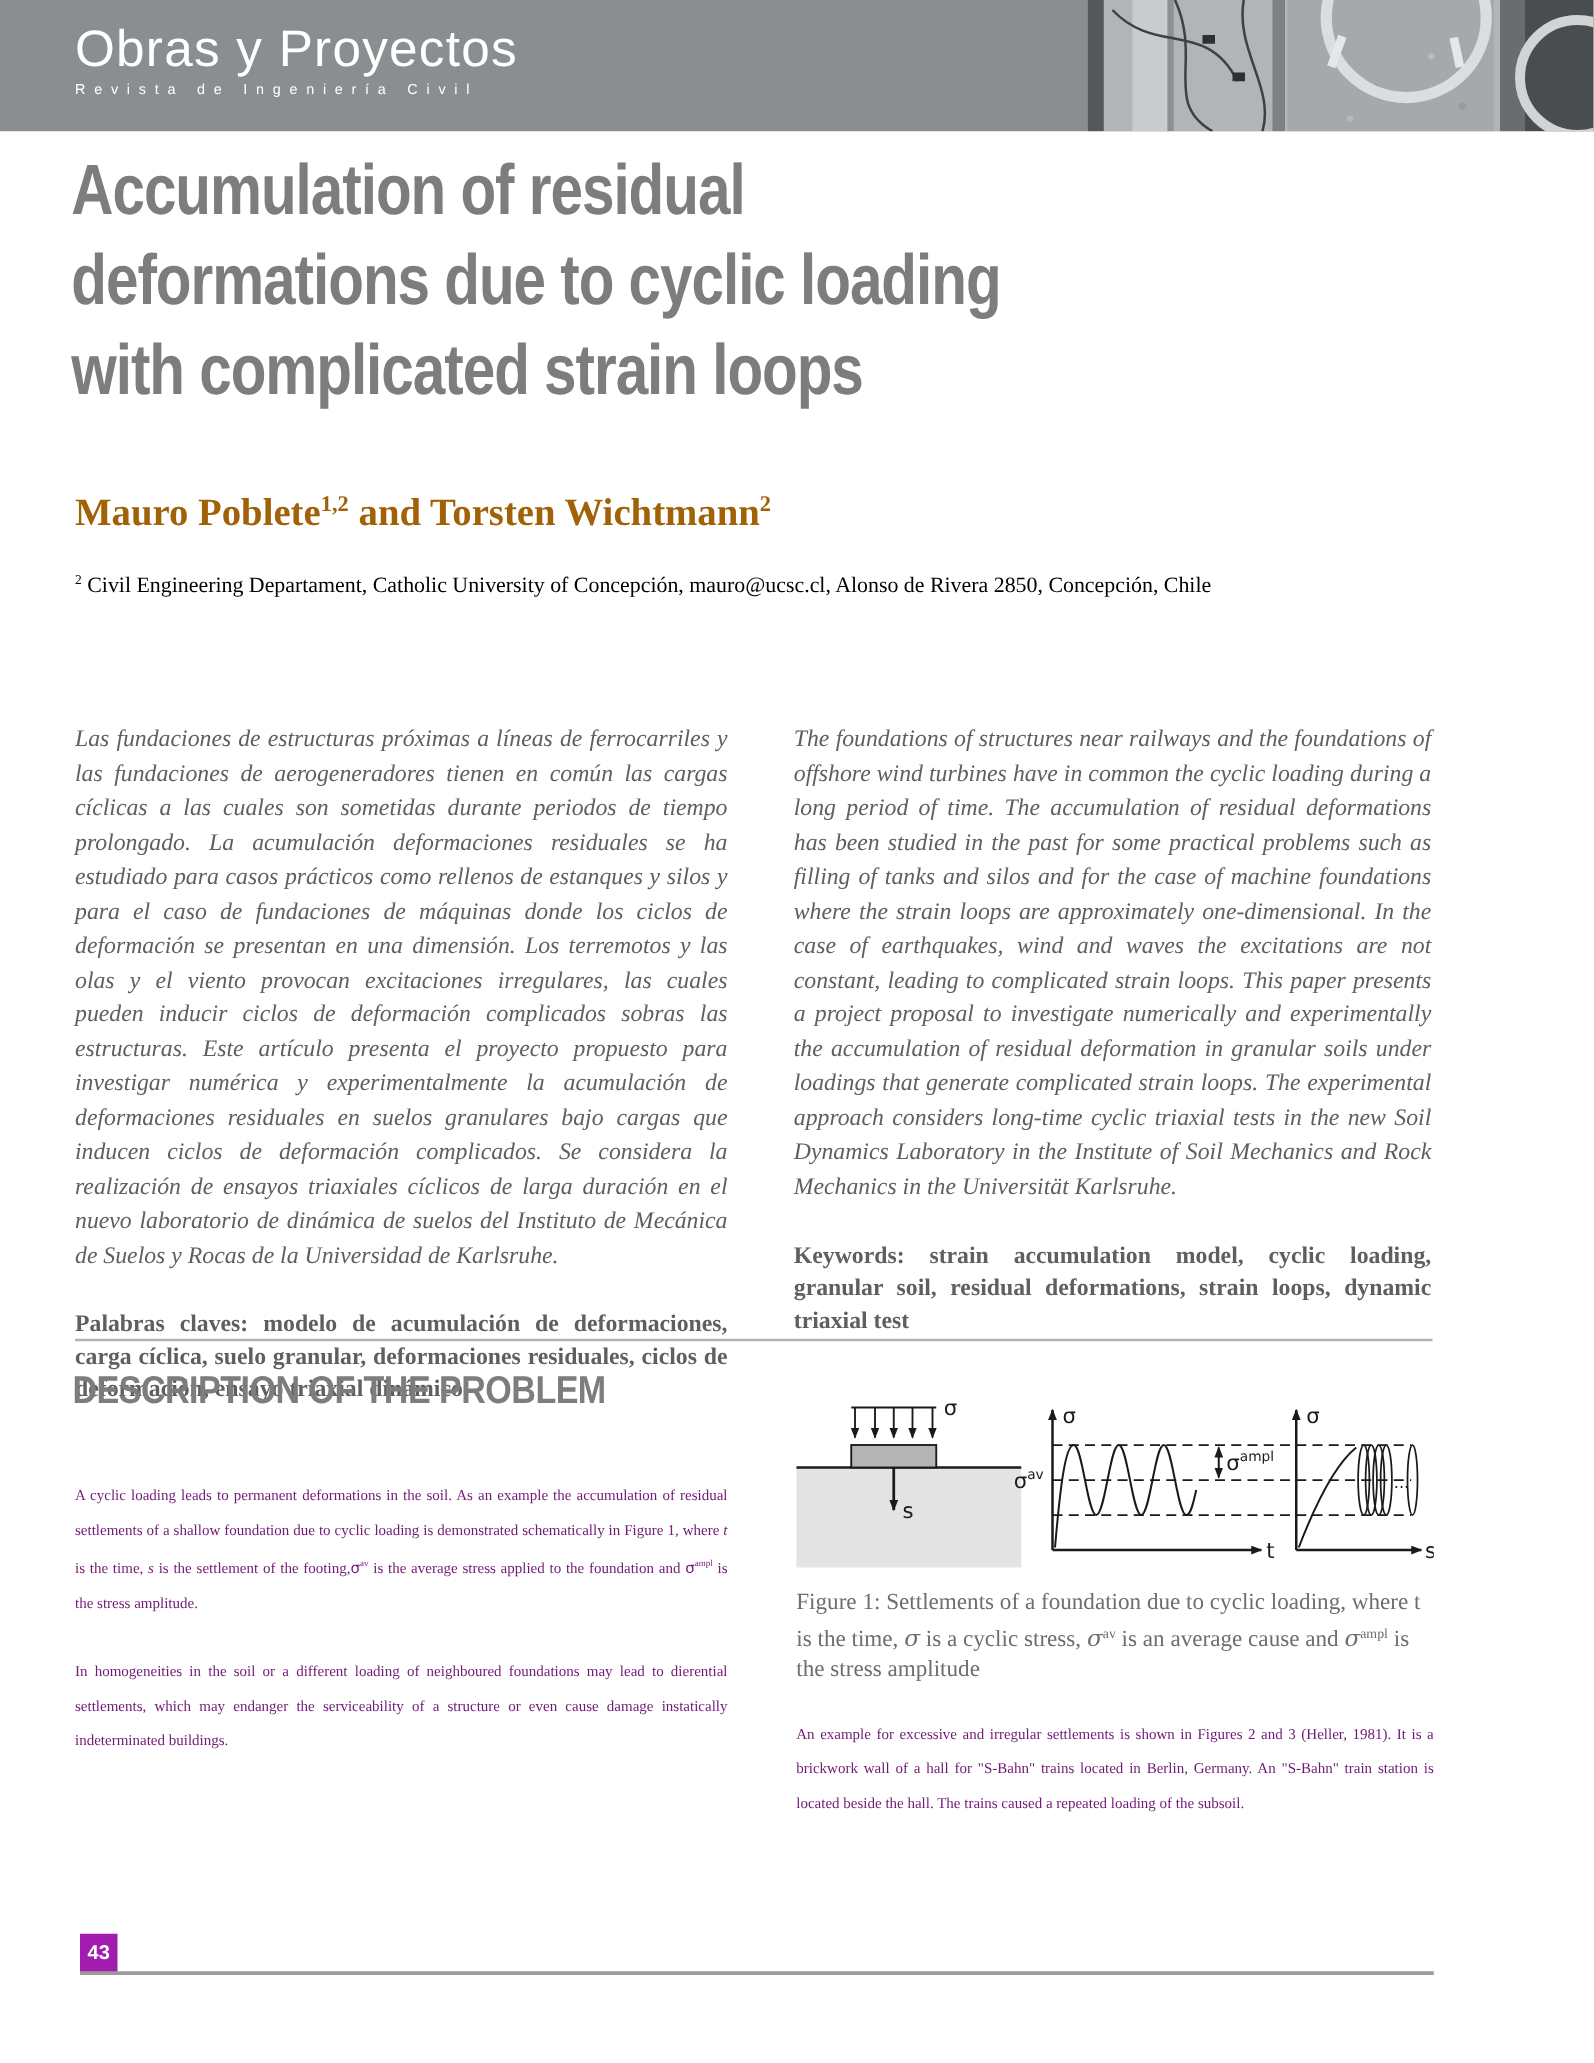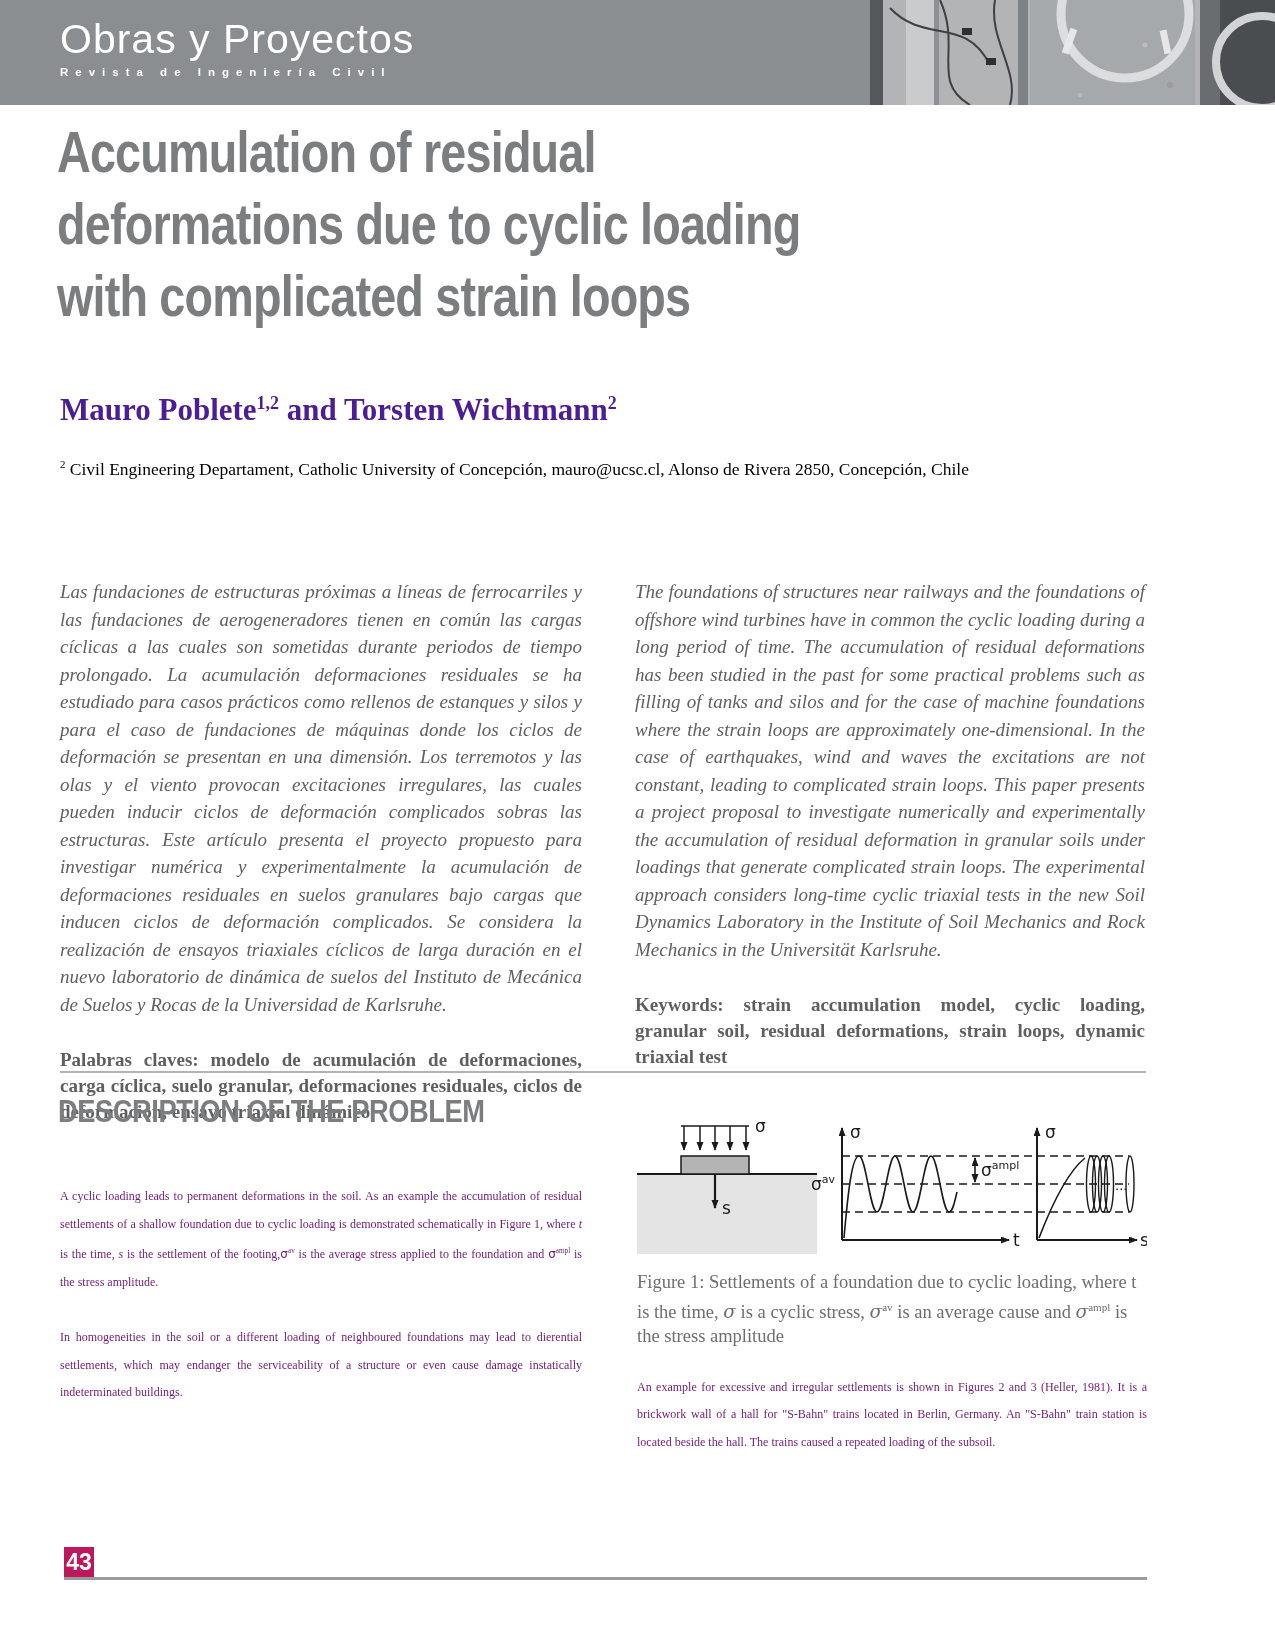--- a/index.html
+++ b/index.html
@@ -2,30 +2,30 @@
 <html><head>
 <meta charset="utf-8">
 <style>
   html,body{margin:0;padding:0;background:#fff;}
   .page{position:relative;width:1275px;height:1650px;background:#ffffff;overflow:hidden;
         font-family:"Liberation Serif",serif;color:#111;}
   
   .jheader{position:absolute;left:0;top:0;width:1275px;height:105px;background:#8b8e91;}
   .brand{position:absolute;left:60px;top:16px;color:#fff;}
   .jname{font-family:"Liberation Sans",sans-serif;font-size:41px;font-weight:400;letter-spacing:1px;line-height:46px;}
-  .jsub{font-family:"Liberation Sans",sans-serif;font-size:11.5px;letter-spacing:7px;margin-top:4px;font-weight:bold;}
+  .jsub{font-family:"Liberation Sans",sans-serif;font-size:11.5px;letter-spacing:7px;margin-top:4px;}
   .photo{position:absolute;right:0;top:0;display:block;}
   
   .title{position:absolute;left:57px;top:116px;color:#7b7d7f;font-family:"Liberation Sans",sans-serif;
          font-weight:bold;font-size:57px;line-height:72px;letter-spacing:-1px;}
   .title div{transform:scaleX(0.82);transform-origin:left top;white-space:nowrap;}
   
   .dates{position:absolute;left:848px;top:348px;font-size:15.5px;font-weight:bold;line-height:17.5px;color:#000;}
   
-  .authors{position:absolute;left:60px;top:392px;font-size:31px;font-weight:bold;color:#4c1d95;}
+  .authors{position:absolute;left:60px;top:392px;font-size:31px;font-weight:bold;color:#a16207;}
   .authors sup{font-size:58%;vertical-align:super;}
   
   .affils{position:absolute;left:60px;top:453px;width:1092px;font-size:17.5px;line-height:23px;color:#000;}
   .affils sup{font-size:62%;vertical-align:super;}
   
   .cols{position:absolute;left:60px;top:578px;width:1085px;display:flex;gap:53px;}
   .col-l{width:522px;}
   .col-r{width:510px;}
   .abs{font-size:19px;line-height:27.5px;color:#5f5f5f;font-style:italic;text-align:justify;margin:0;}
   .kw{font-size:19px;line-height:26px;color:#5f5f5f;font-style:normal;text-align:justify;margin:29px 0 0 0;font-weight:bold;}
@@ -38,22 +38,22 @@
   .body-left p, .body-right p{font-size:12px;line-height:27.5px;text-align:justify;margin:0;color:#701a75;}
   .body-left .p2{margin-top:28px;}
   .sigma{font-family:"DejaVu Sans",sans-serif;font-style:normal;}
   .supsm{font-size:60%;vertical-align:super;}
   .body-right{position:absolute;left:637px;top:1112px;width:510px;}
   .fig svg{display:block;}
   .figcap{font-size:18.5px;line-height:24.5px;color:#6e6e6e;margin-top:8px;text-align:left;}
   .figcap .cap-sigma{font-style:italic;font-family:"DejaVu Serif",serif;}
   .body-right .pmain{margin-top:25px;}
   
-  .pagenum{position:absolute;left:64px;top:1547px;width:30px;height:31px;background:#be185d;color:#fff;
-           font-family:"Liberation Sans",sans-serif;font-size:23px;font-weight:bold;display:flex;align-items:center;justify-content:center;}
+  .pagenum{position:absolute;left:64px;top:1547px;width:30px;height:31px;background:#a21caf;color:#fff;
+           font-family:"Liberation Sans",sans-serif;font-size:16px;font-weight:bold;display:flex;align-items:center;justify-content:center;}
   .footline{position:absolute;left:64px;top:1577px;width:1083px;height:3px;background:#9b9b9b;}
 </style>
 </head>
 <body>
 
 <div class="page">
 
   <div class="jheader">
     <div class="brand">
       <div class="jname">Obras y Proyectos</div>

